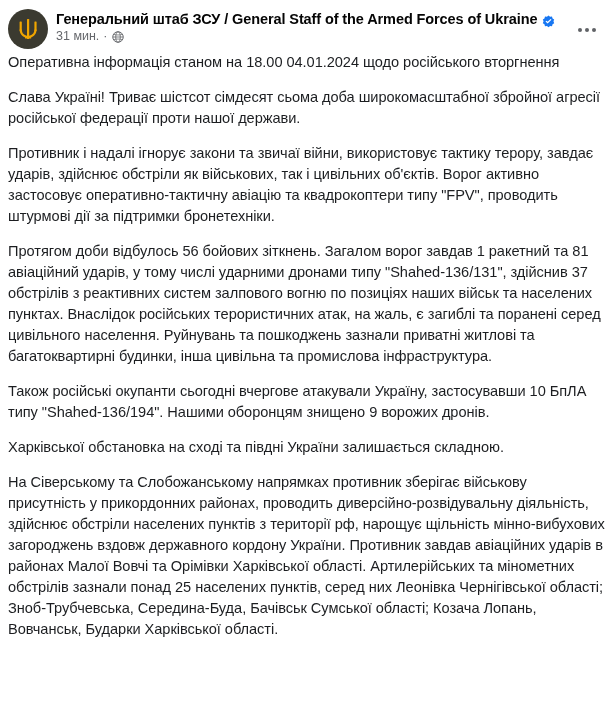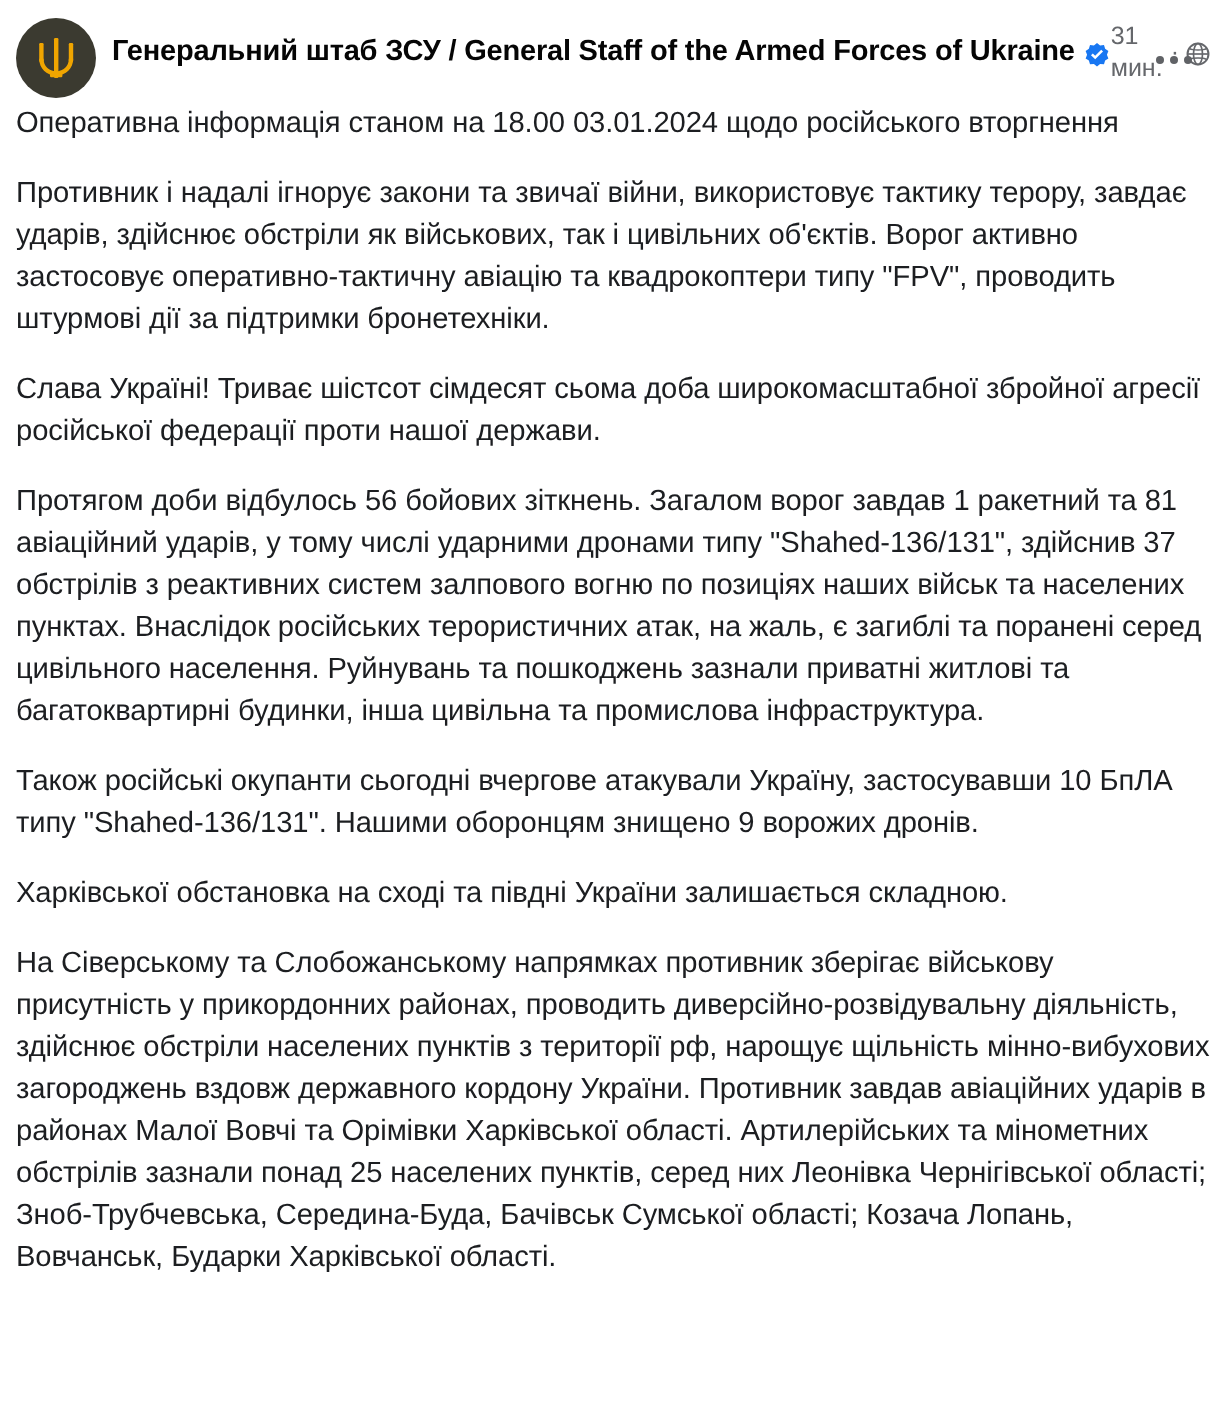--- a/index.html
+++ b/index.html
@@ -43,20 +43,21 @@
     display: flex;
     align-items: center;
     justify-content: center;
     overflow: hidden;
   }
   .avatar svg { display: block; }
 
   .header-text {
     margin-left: 8px;
     display: flex;
+    flex-direction: column;
     justify-content: space-between;
     padding-top: 1px;
     min-width: 0;
     flex: 1 1 auto;
   }
 
   .name-row {
     display: flex;
     align-items: center;
     white-space: nowrap;
@@ -191,23 +192,23 @@
     <div class="more-button">
       <span class="dots">
         <i></i>
           <i></i>
           <i></i>
       </span>
     </div>
   </div>
 
   <div class="post-body">
-    <p class="first">Оперативна інформація станом на 18.00 03.01.2024 щодо російського вторгнення</p>
+    <p class="first">Оперативна інформація станом на 18.00 04.01.2024 щодо російського вторгнення</p>
+    <p>Слава Україні! Триває шістсот сімдесят сьома доба широкомасштабної збройної агресії російської федерації проти нашої держави.</p>
     <p>Противник і надалі ігнорує закони та звичаї війни, використовує тактику терору, завдає ударів, здійснює обстріли як військових, так і цивільних об'єктів. Ворог активно застосовує оперативно-тактичну авіацію та квадрокоптери типу "FPV", проводить штурмові дії за підтримки бронетехніки.</p>
-    <p>Слава Україні! Триває шістсот сімдесят сьома доба широкомасштабної збройної агресії російської федерації проти нашої держави.</p>
     <p>Протягом доби відбулось 56 бойових зіткнень. Загалом ворог завдав 1 ракетний та 81 авіаційний ударів, у тому числі ударними дронами типу "Shahed-136/131", здійснив 37 обстрілів з реактивних систем залпового вогню по позиціях наших військ та населених пунктах. Внаслідок російських терористичних атак, на жаль, є загиблі та поранені серед цивільного населення. Руйнувань та пошкоджень зазнали приватні житлові та багатоквартирні будинки, інша цивільна та промислова інфраструктура.</p>
-    <p>Також російські окупанти сьогодні вчергове атакували Україну, застосувавши 10 БпЛА типу "Shahed-136/131". Нашими оборонцям знищено 9 ворожих дронів.</p>
+    <p>Також російські окупанти сьогодні вчергове атакували Україну, застосувавши 10 БпЛА типу "Shahed-136/194". Нашими оборонцям знищено 9 ворожих дронів.</p>
     <p>Харківської обстановка на сході та півдні України залишається складною.</p>
     <p>На Сіверському та Слобожанському напрямках противник зберігає військову присутність у прикордонних районах, проводить диверсійно-розвідувальну діяльність, здійснює обстріли населених пунктів з території рф, нарощує щільність мінно-вибухових загороджень вздовж державного кордону України. Противник завдав авіаційних ударів в районах Малої Вовчі та Орімівки Харківської області. Артилерійських та мінометних обстрілів зазнали понад 25 населених пунктів, серед них Леонівка Чернігівської області; Зноб-Трубчевська, Середина-Буда, Бачівськ Сумської області; Козача Лопань, Вовчанськ, Бударки Харківської області.</p>
 
   </div>
 
 </div>
 
 </body></html>

